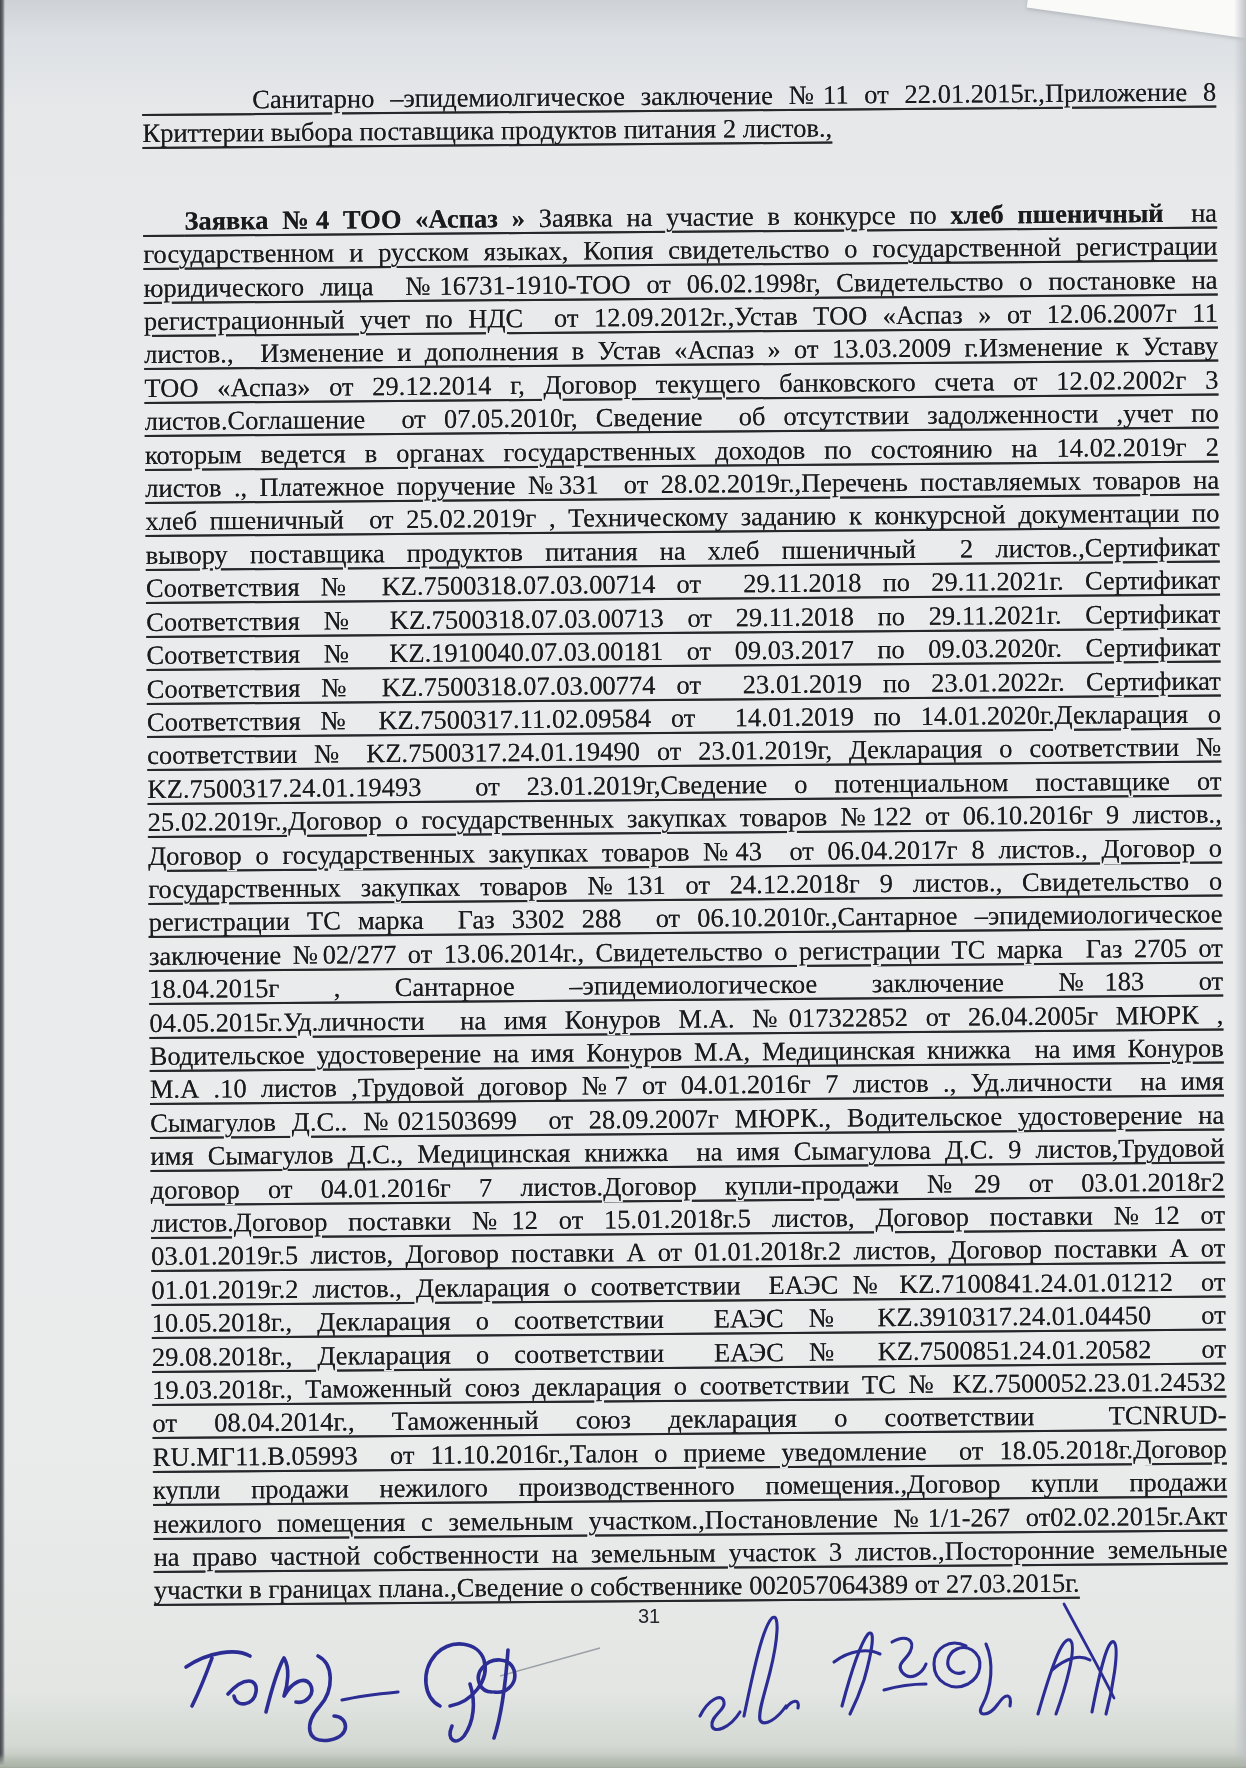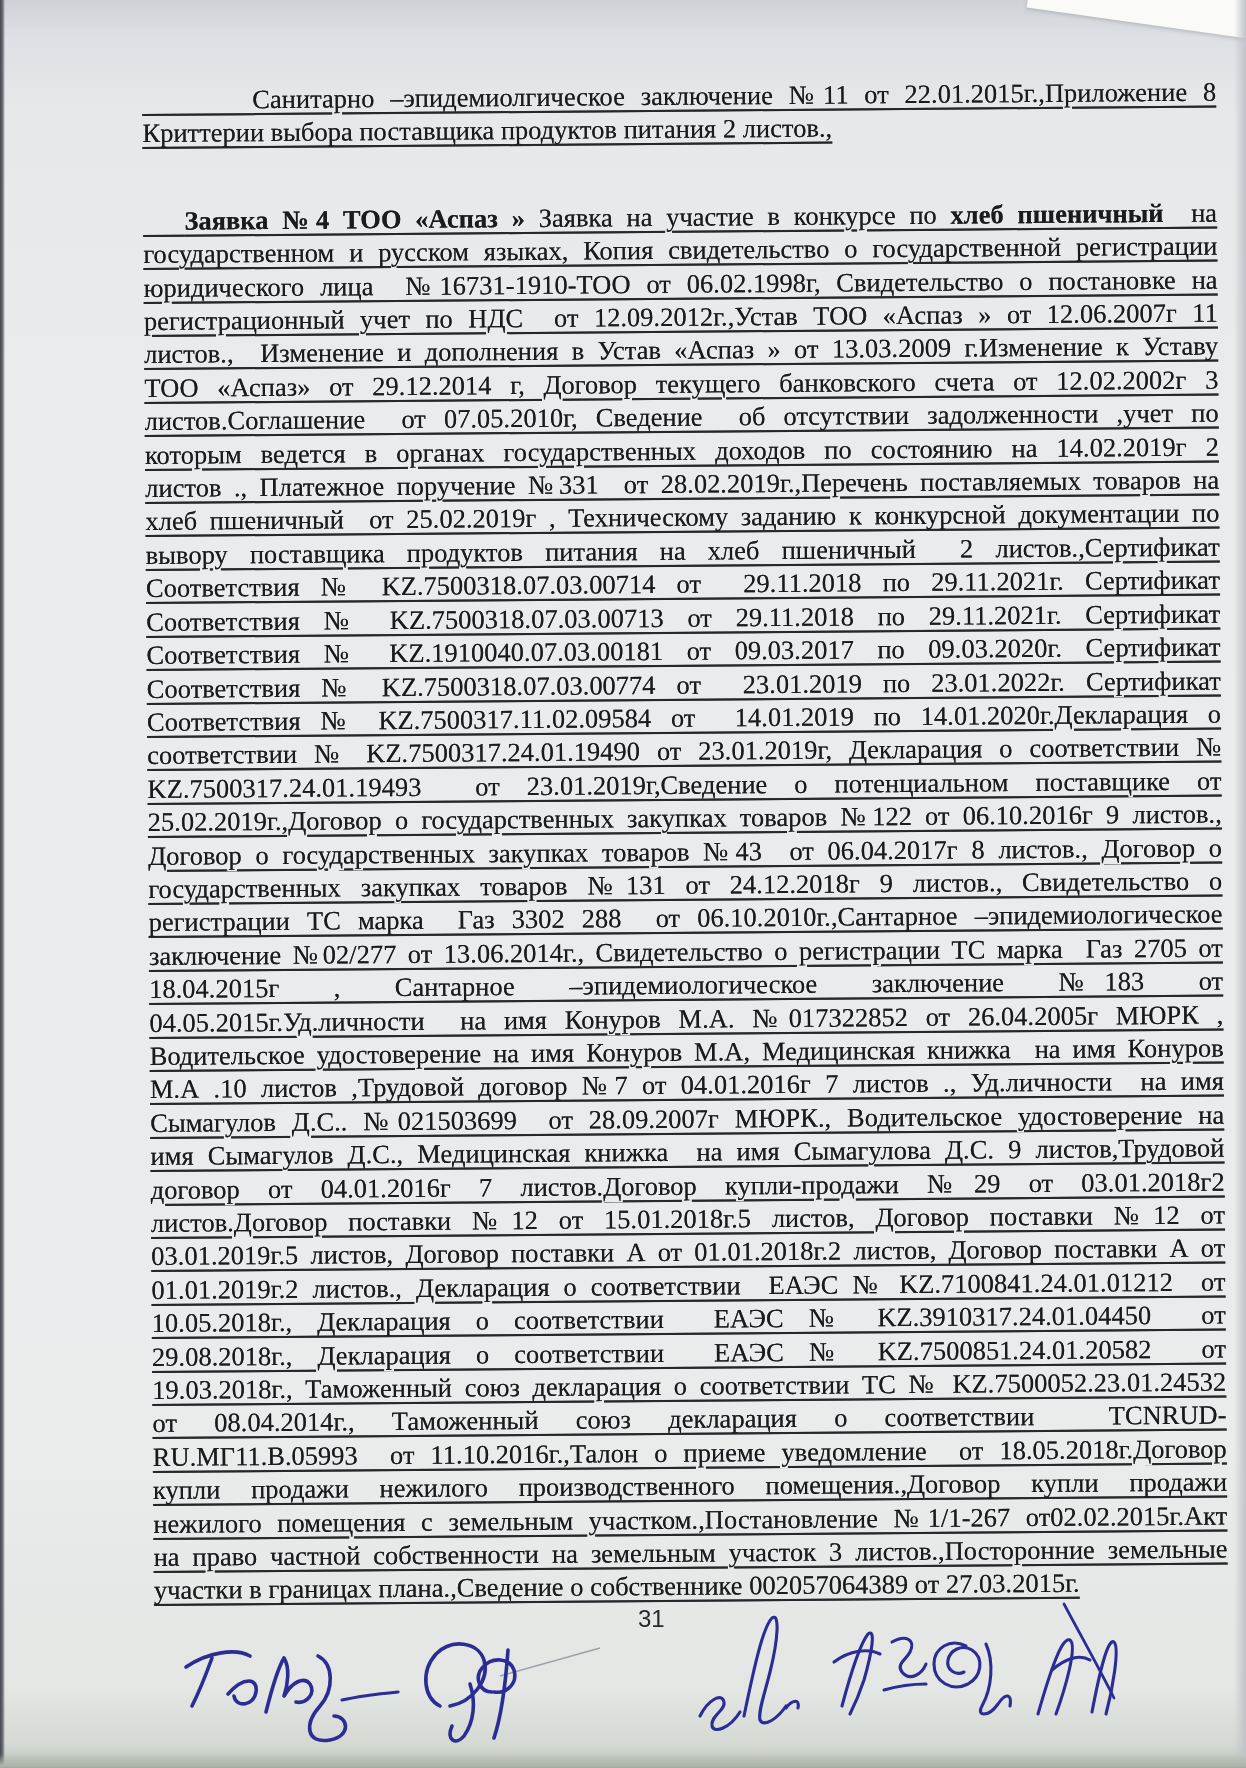--- a/index.html
+++ b/index.html
@@ -27,21 +27,21 @@
     text-decoration:underline;
     text-decoration-thickness:2px;
     text-underline-offset:5px;
     text-decoration-color:#26272b;
   }
   .line.no-just{text-align-last:left;}
   .b{font-weight:700;}
   .para + .para{margin-top:54px;}
   .pagenum{
     position:absolute;left:638px;top:1605px;
-    font-family:"Liberation Sans",sans-serif;font-size:24px;color:#26272b;
+    font-family:"Liberation Sans",sans-serif;font-size:20px;color:#26272b;
   }
   .sig-layer{position:absolute;left:0;top:1560px;width:1246px;height:208px;}
   .ink{fill:none;stroke-linecap:round;stroke-linejoin:round;}
 </style>
 </head>
 <body>
 
 <div>
   <div class="corner-tr"></div>
   <div class="edge-left"></div>

